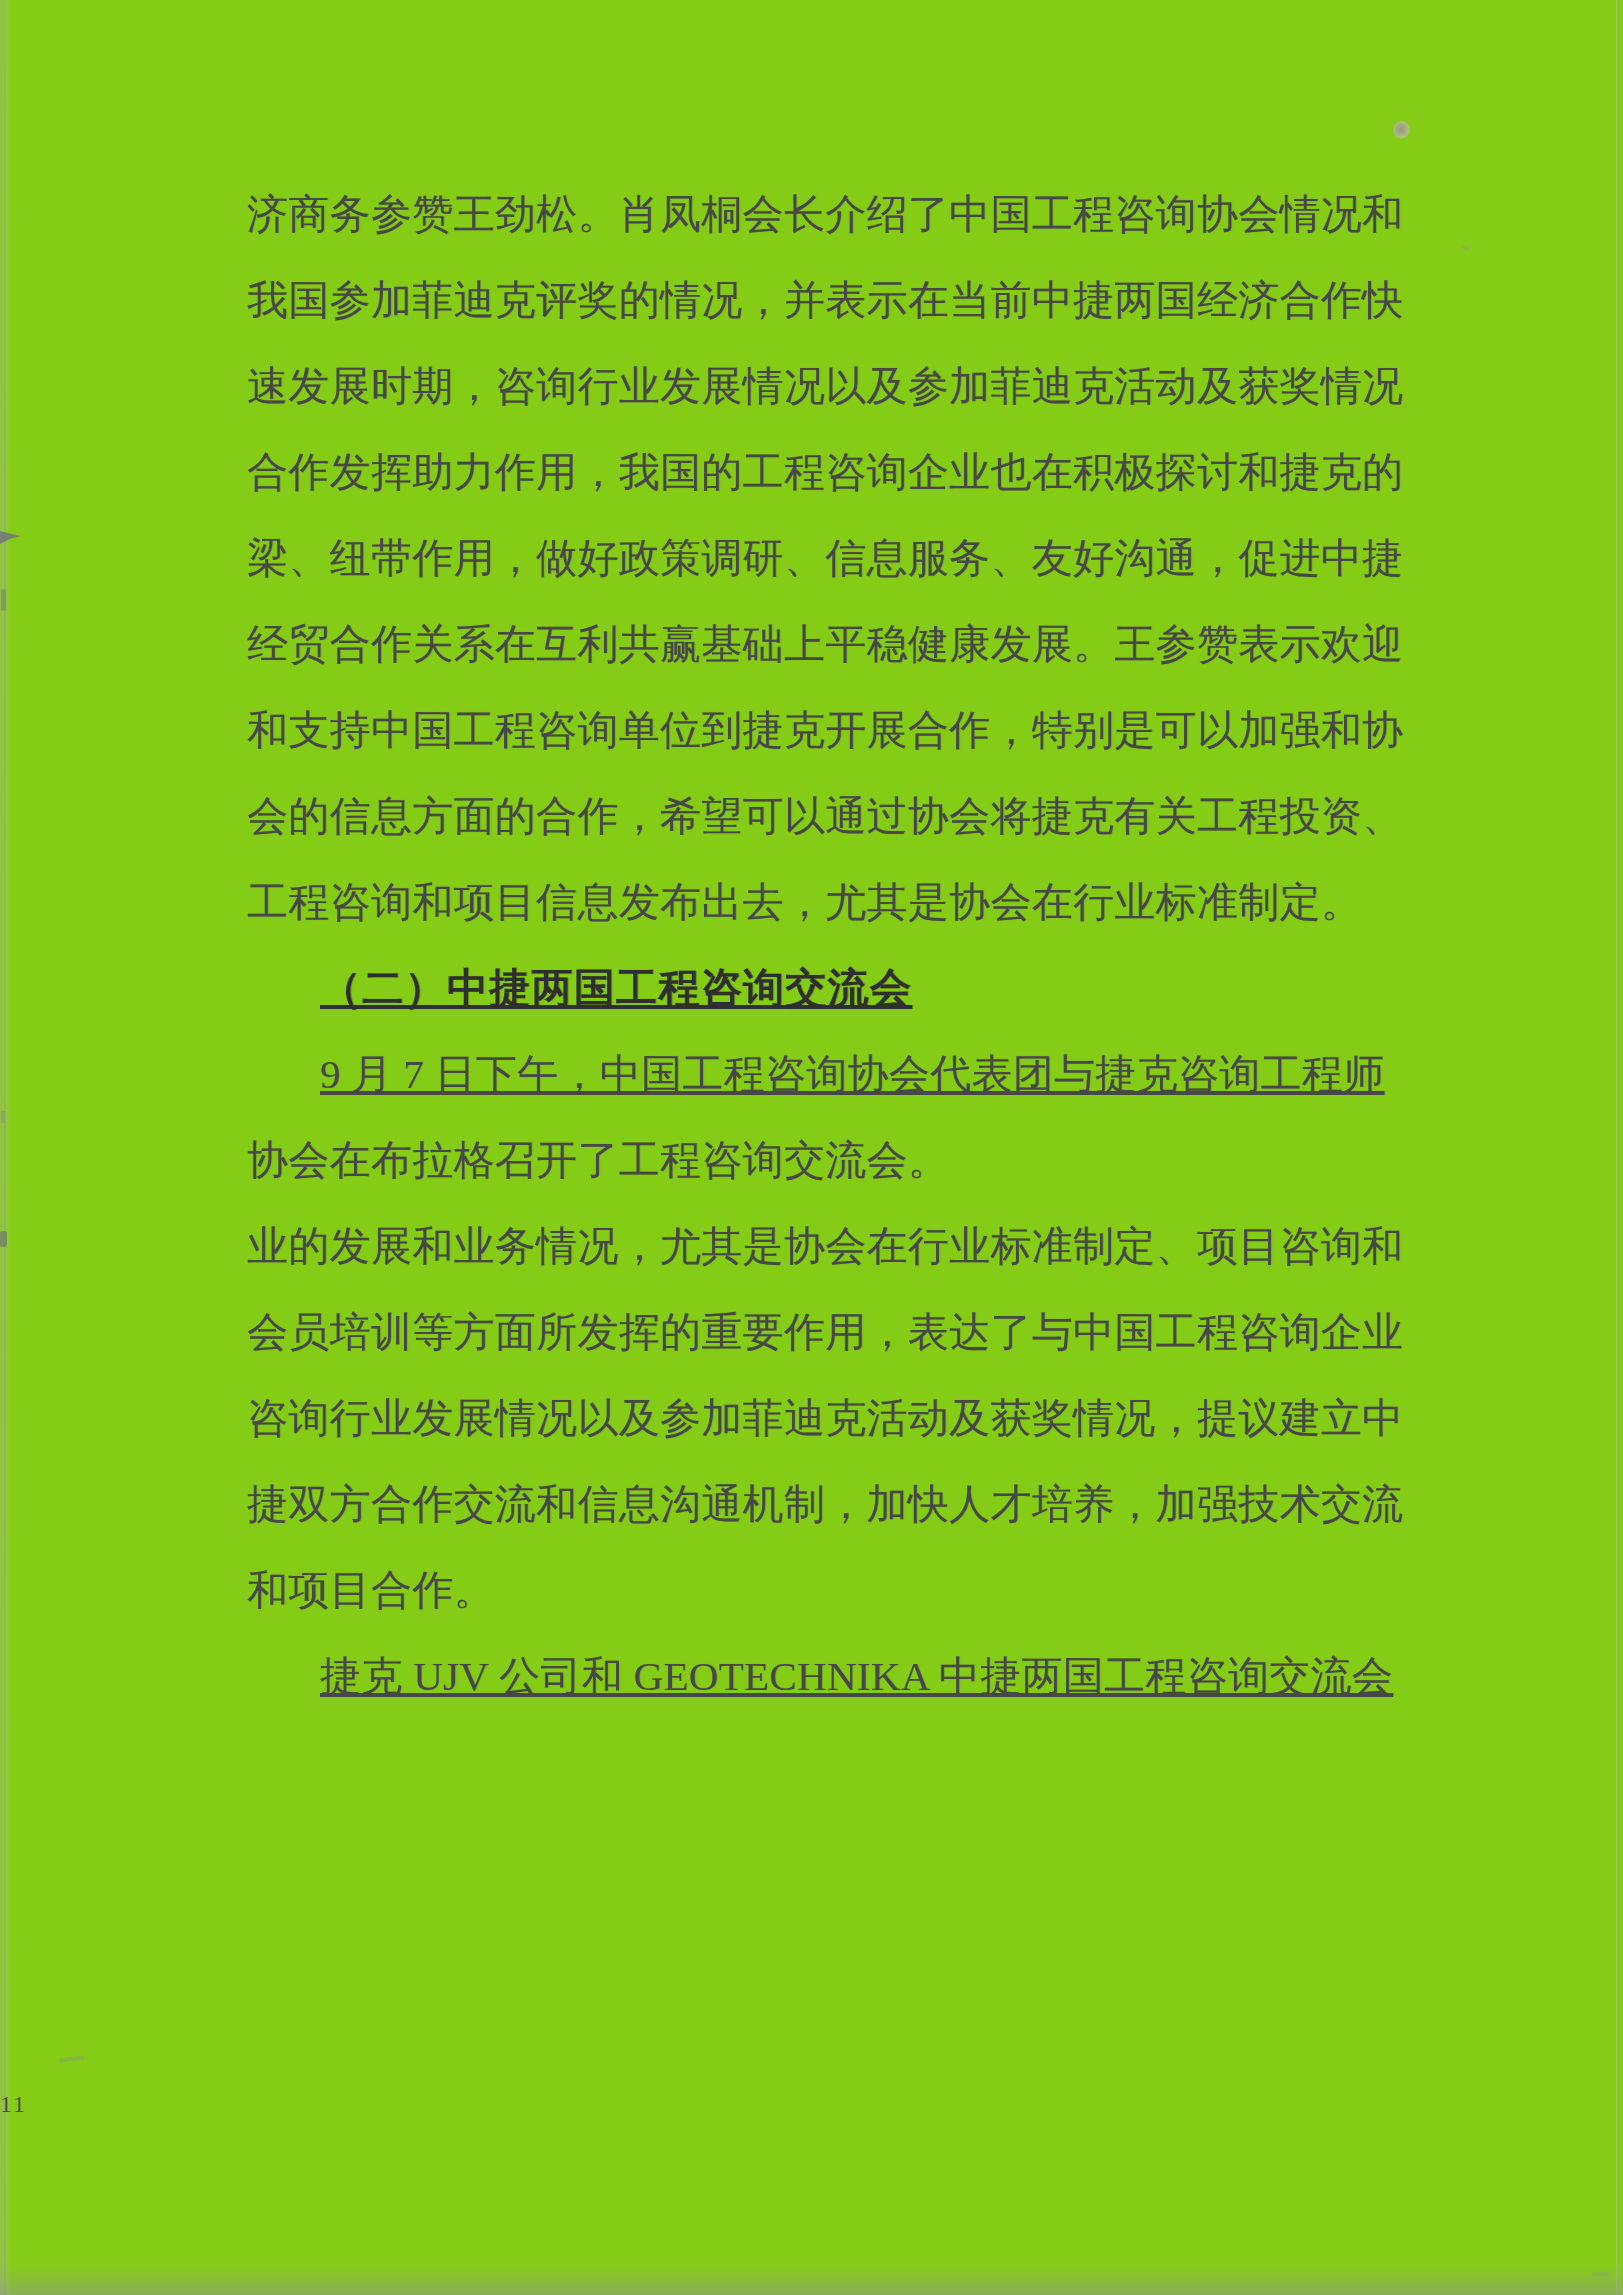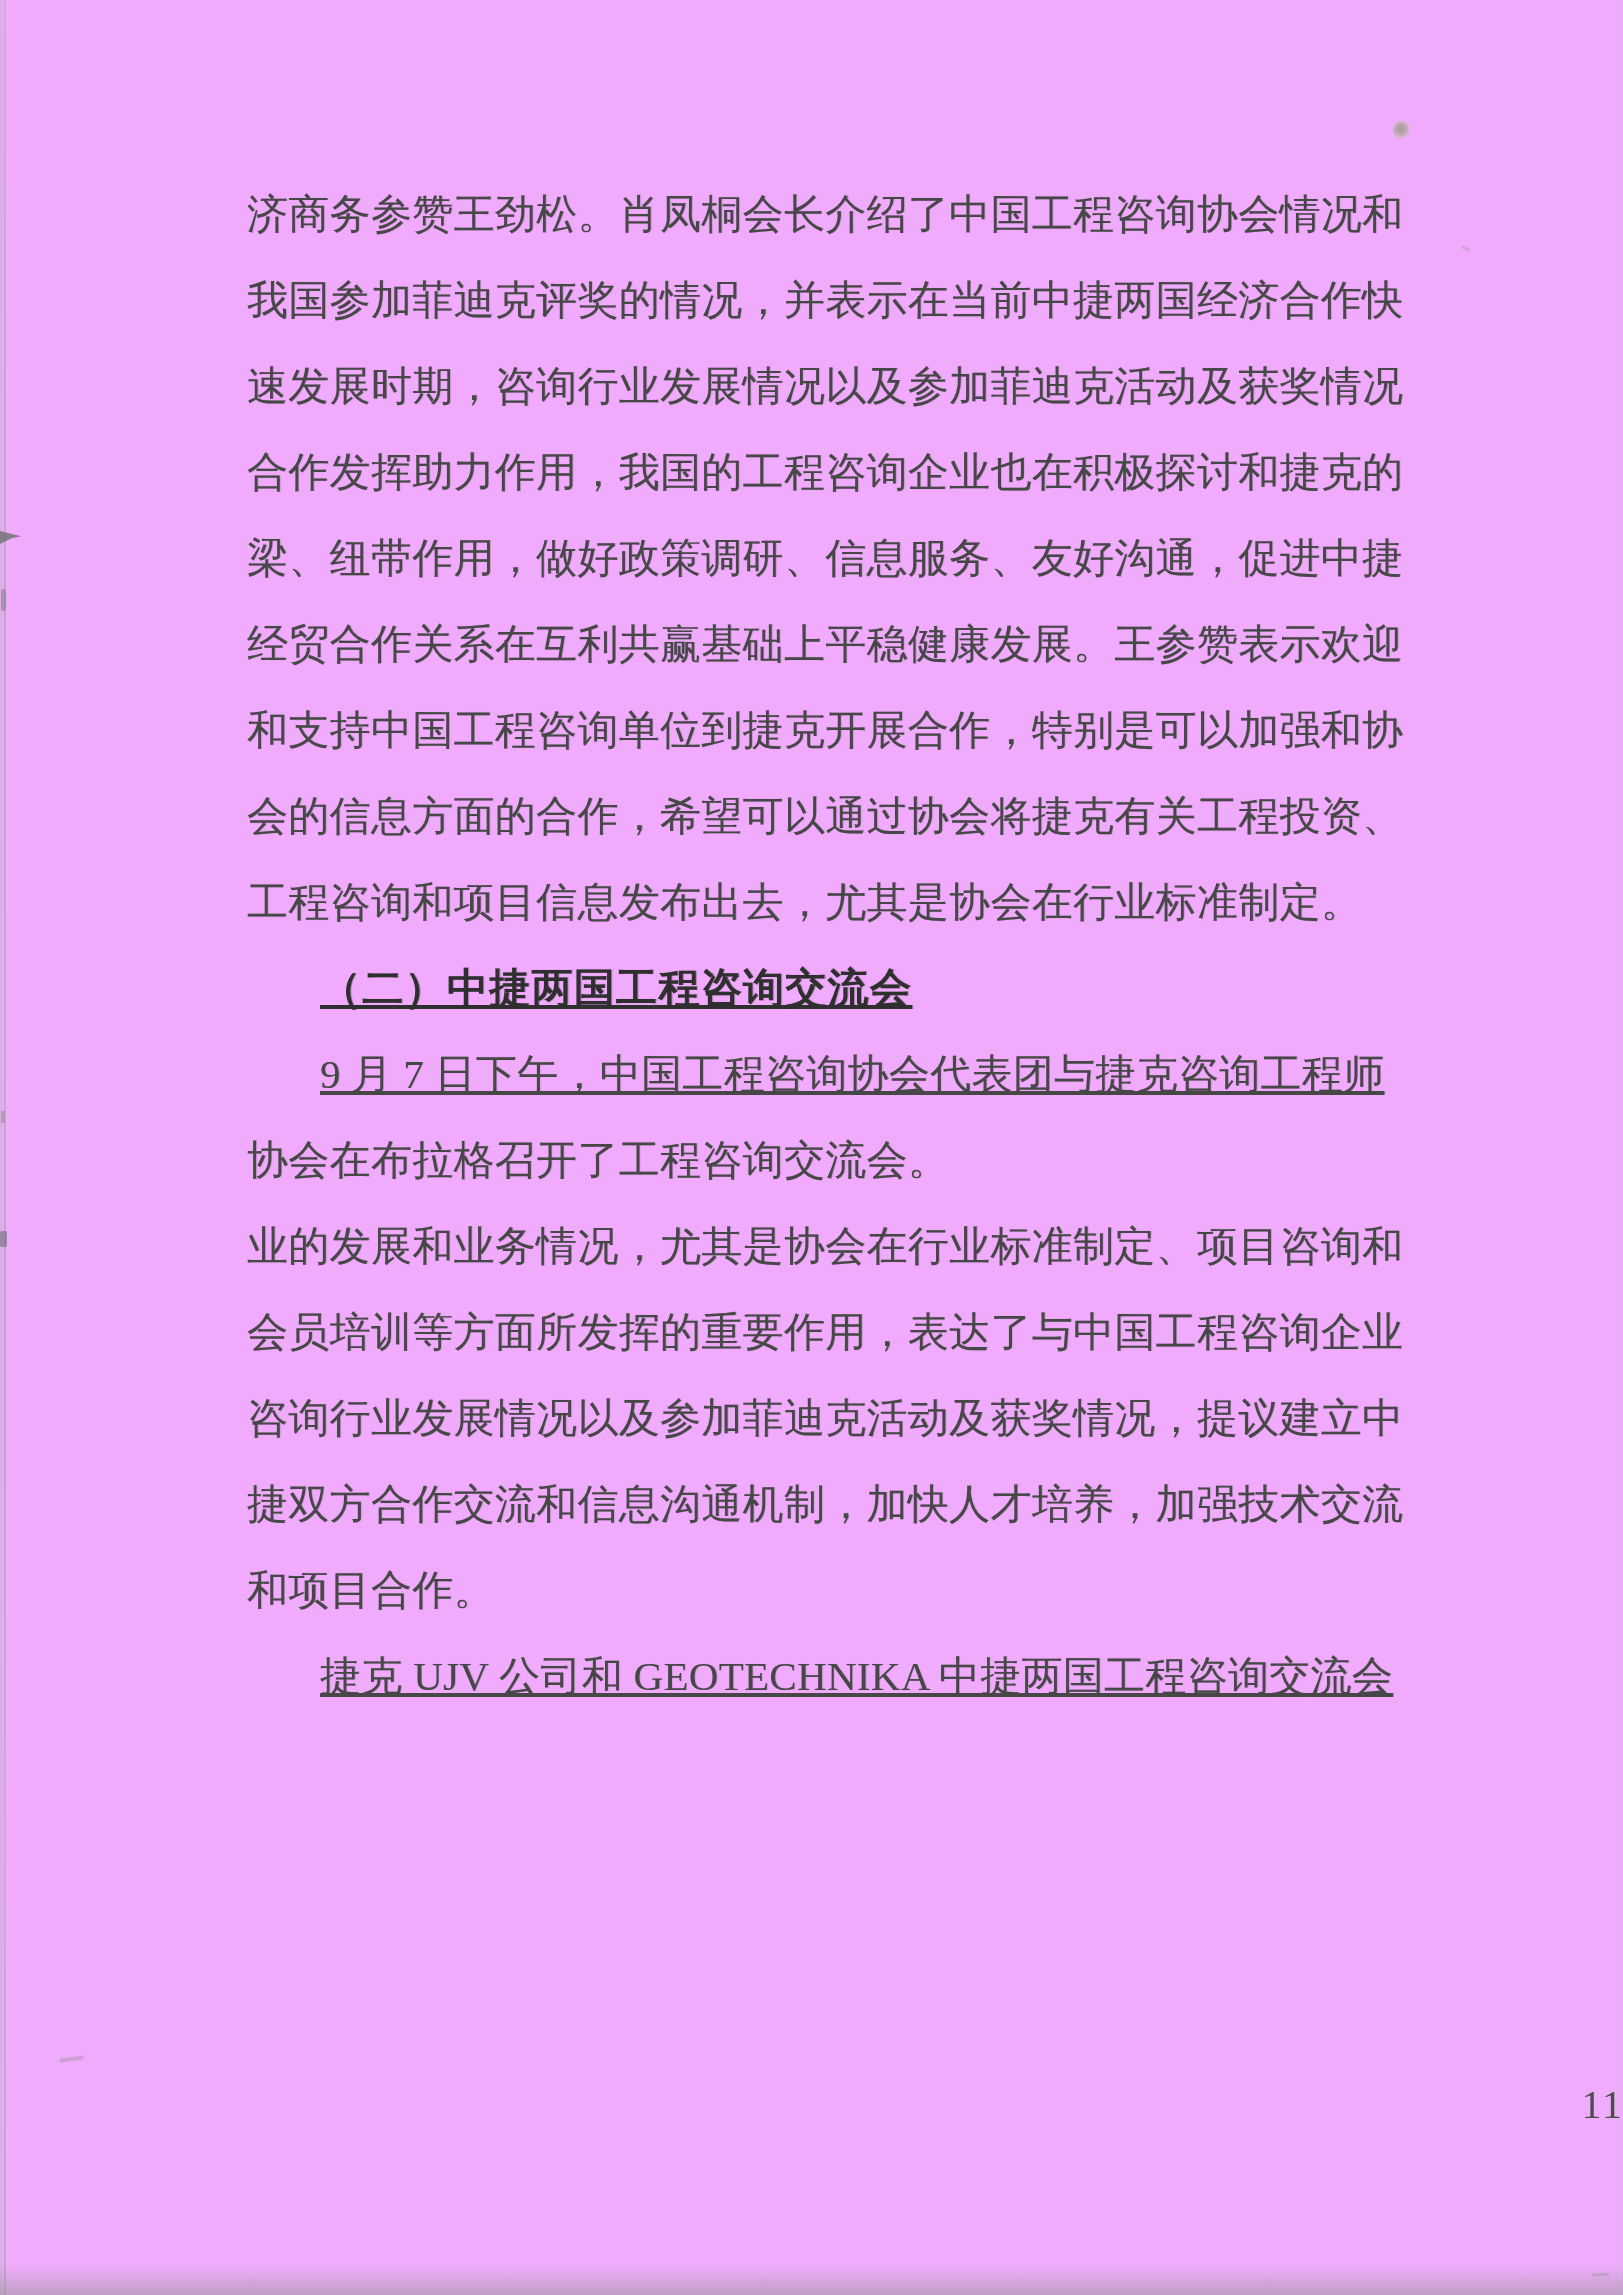--- a/index.html
+++ b/index.html
@@ -5,21 +5,21 @@
   html, body {
     margin: 0;
     padding: 0;
     background: #888;
   }
   .page {
     position: relative;
     width: 1624px;
     height: 2295px;
     margin: 0 auto;
-    background: #f0abfc;
+    background: #84cc16;
     overflow: hidden;
     font-family: "Liberation Serif", "DejaVu Serif", serif;
   }
 
   
   .text-block {
     position: absolute;
     left: 247px;
     top: 171px;
     width: 1165px;
@@ -41,22 +41,22 @@
     letter-spacing: 1.3px;
     text-shadow: 1px 0 0.7px rgba(40,40,40,0.35);
   }
 
   
   .page-number {
     position: absolute;
     top: 2085px;
     left: 0;
     width: 100%;
-    text-align: right;
-    font-size: 40px;
+    text-align: left;
+    font-size: 24px;
     line-height: 39px;
     letter-spacing: 2px;
     color: #4d4d4d;
   }
 
   
   .left-band {
     position: absolute;
     left: 0; top: 0;
     width: 11.8px; height: 100%;

